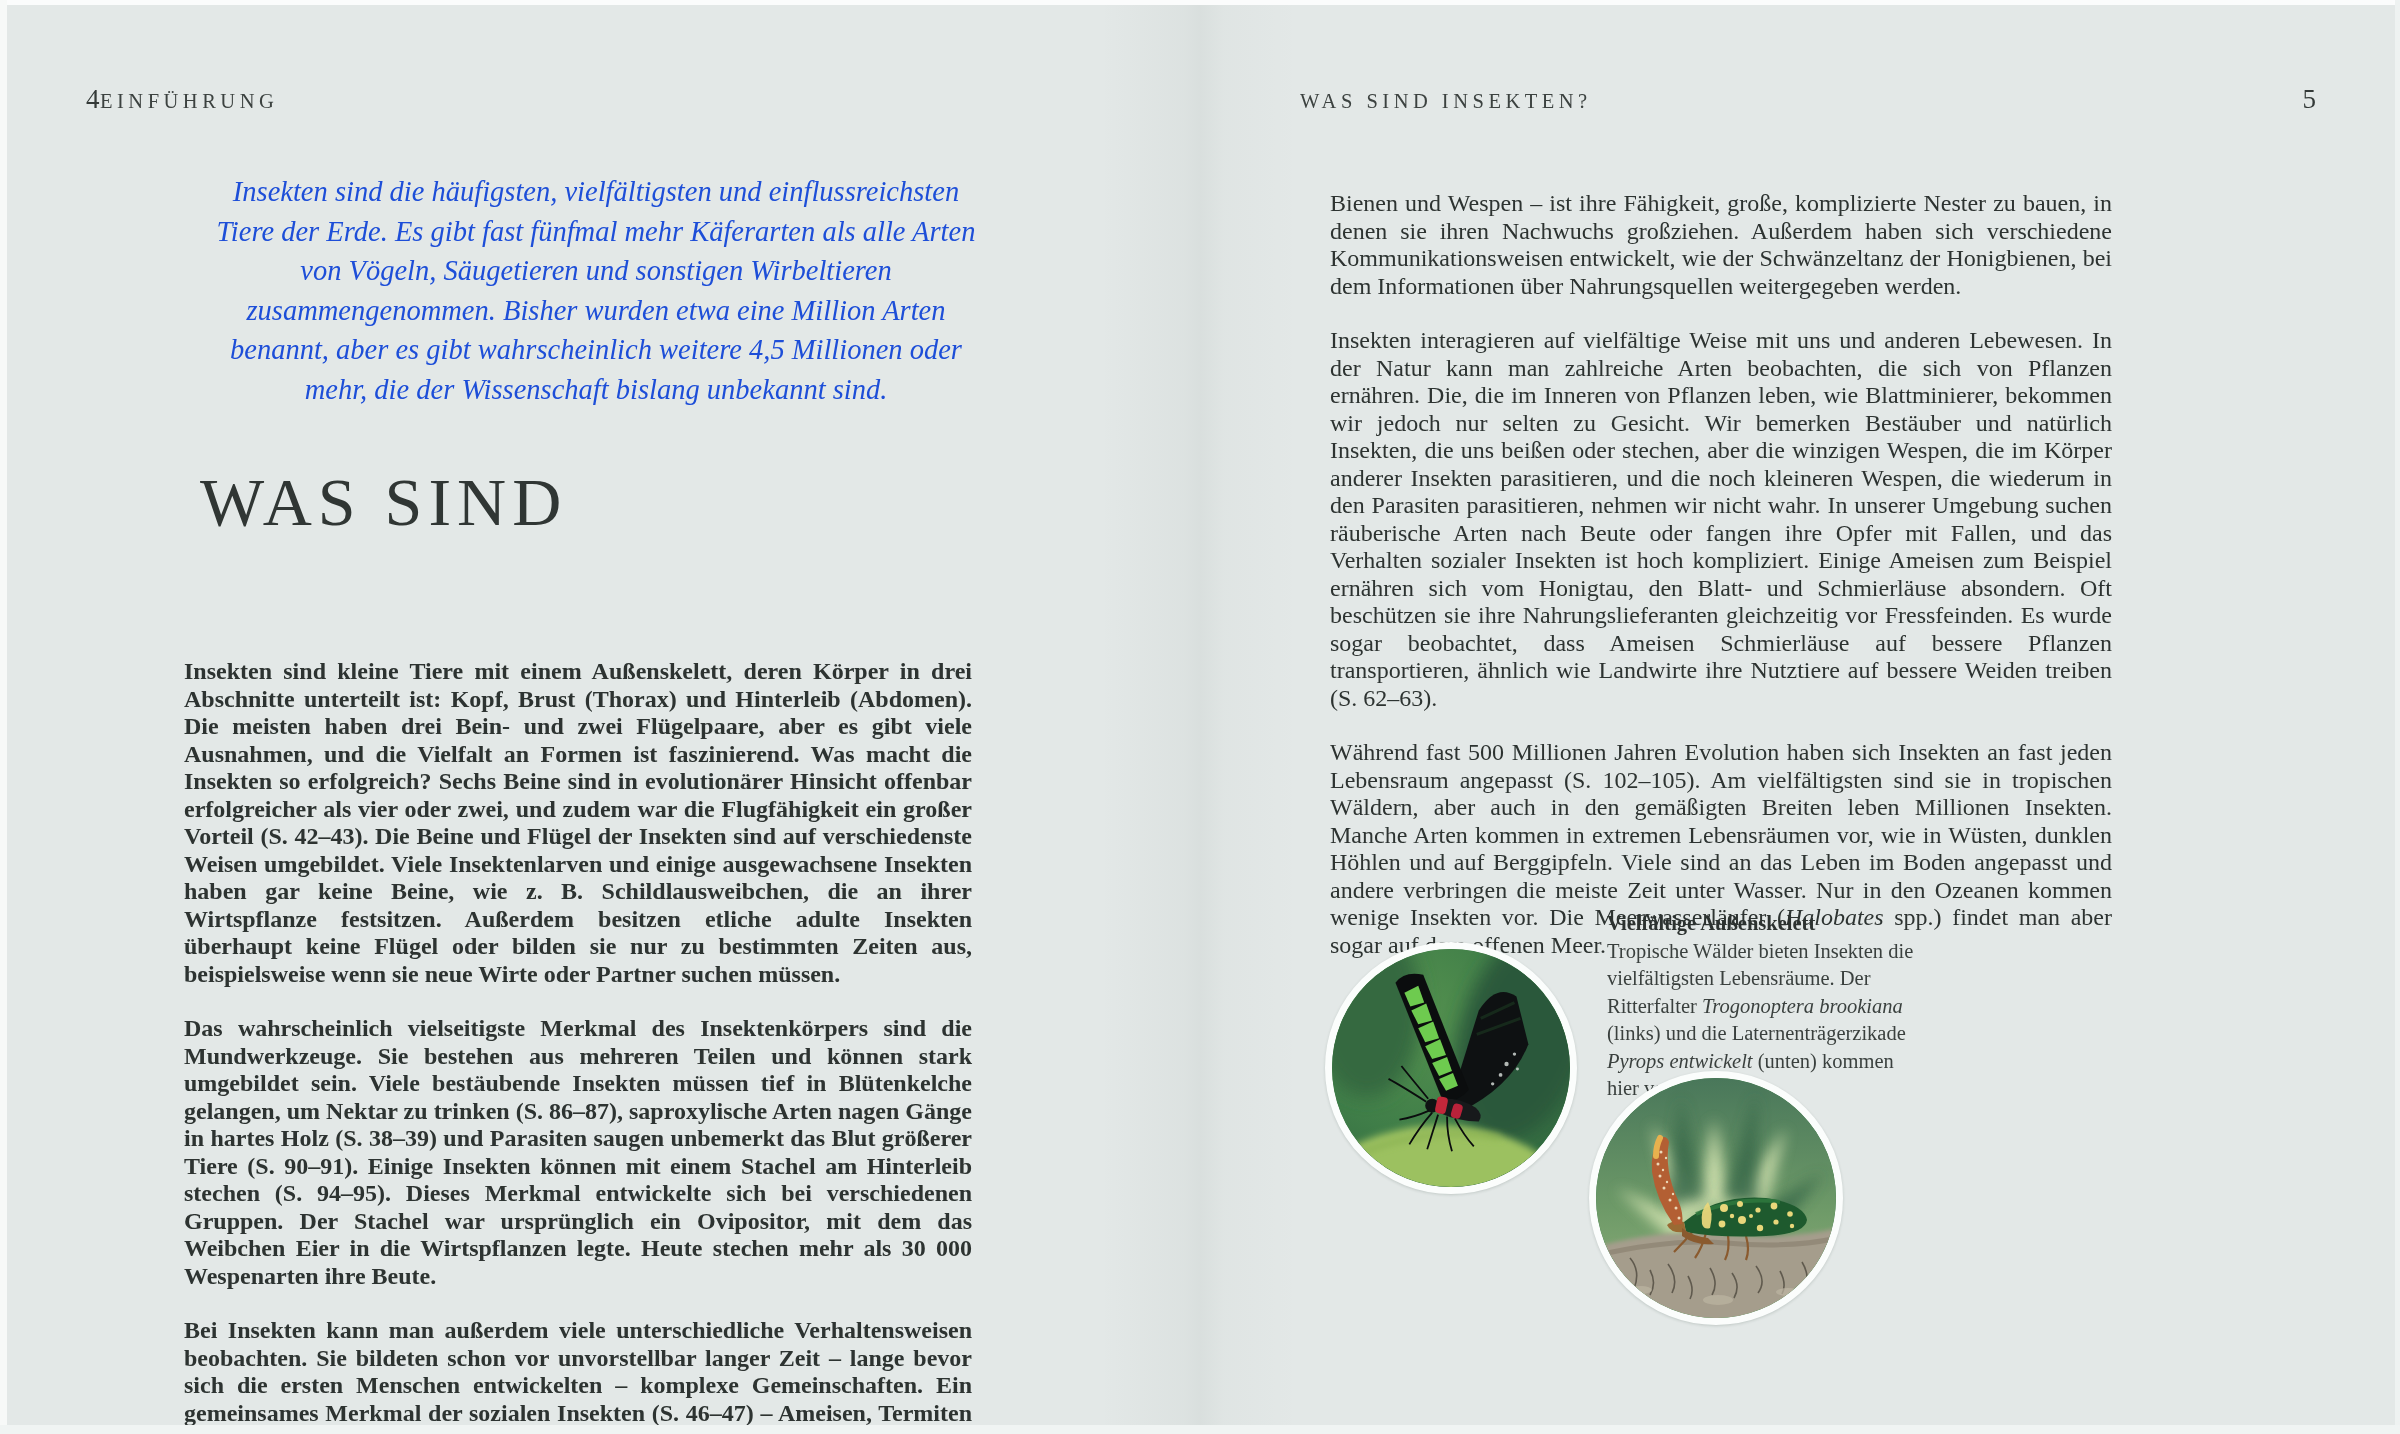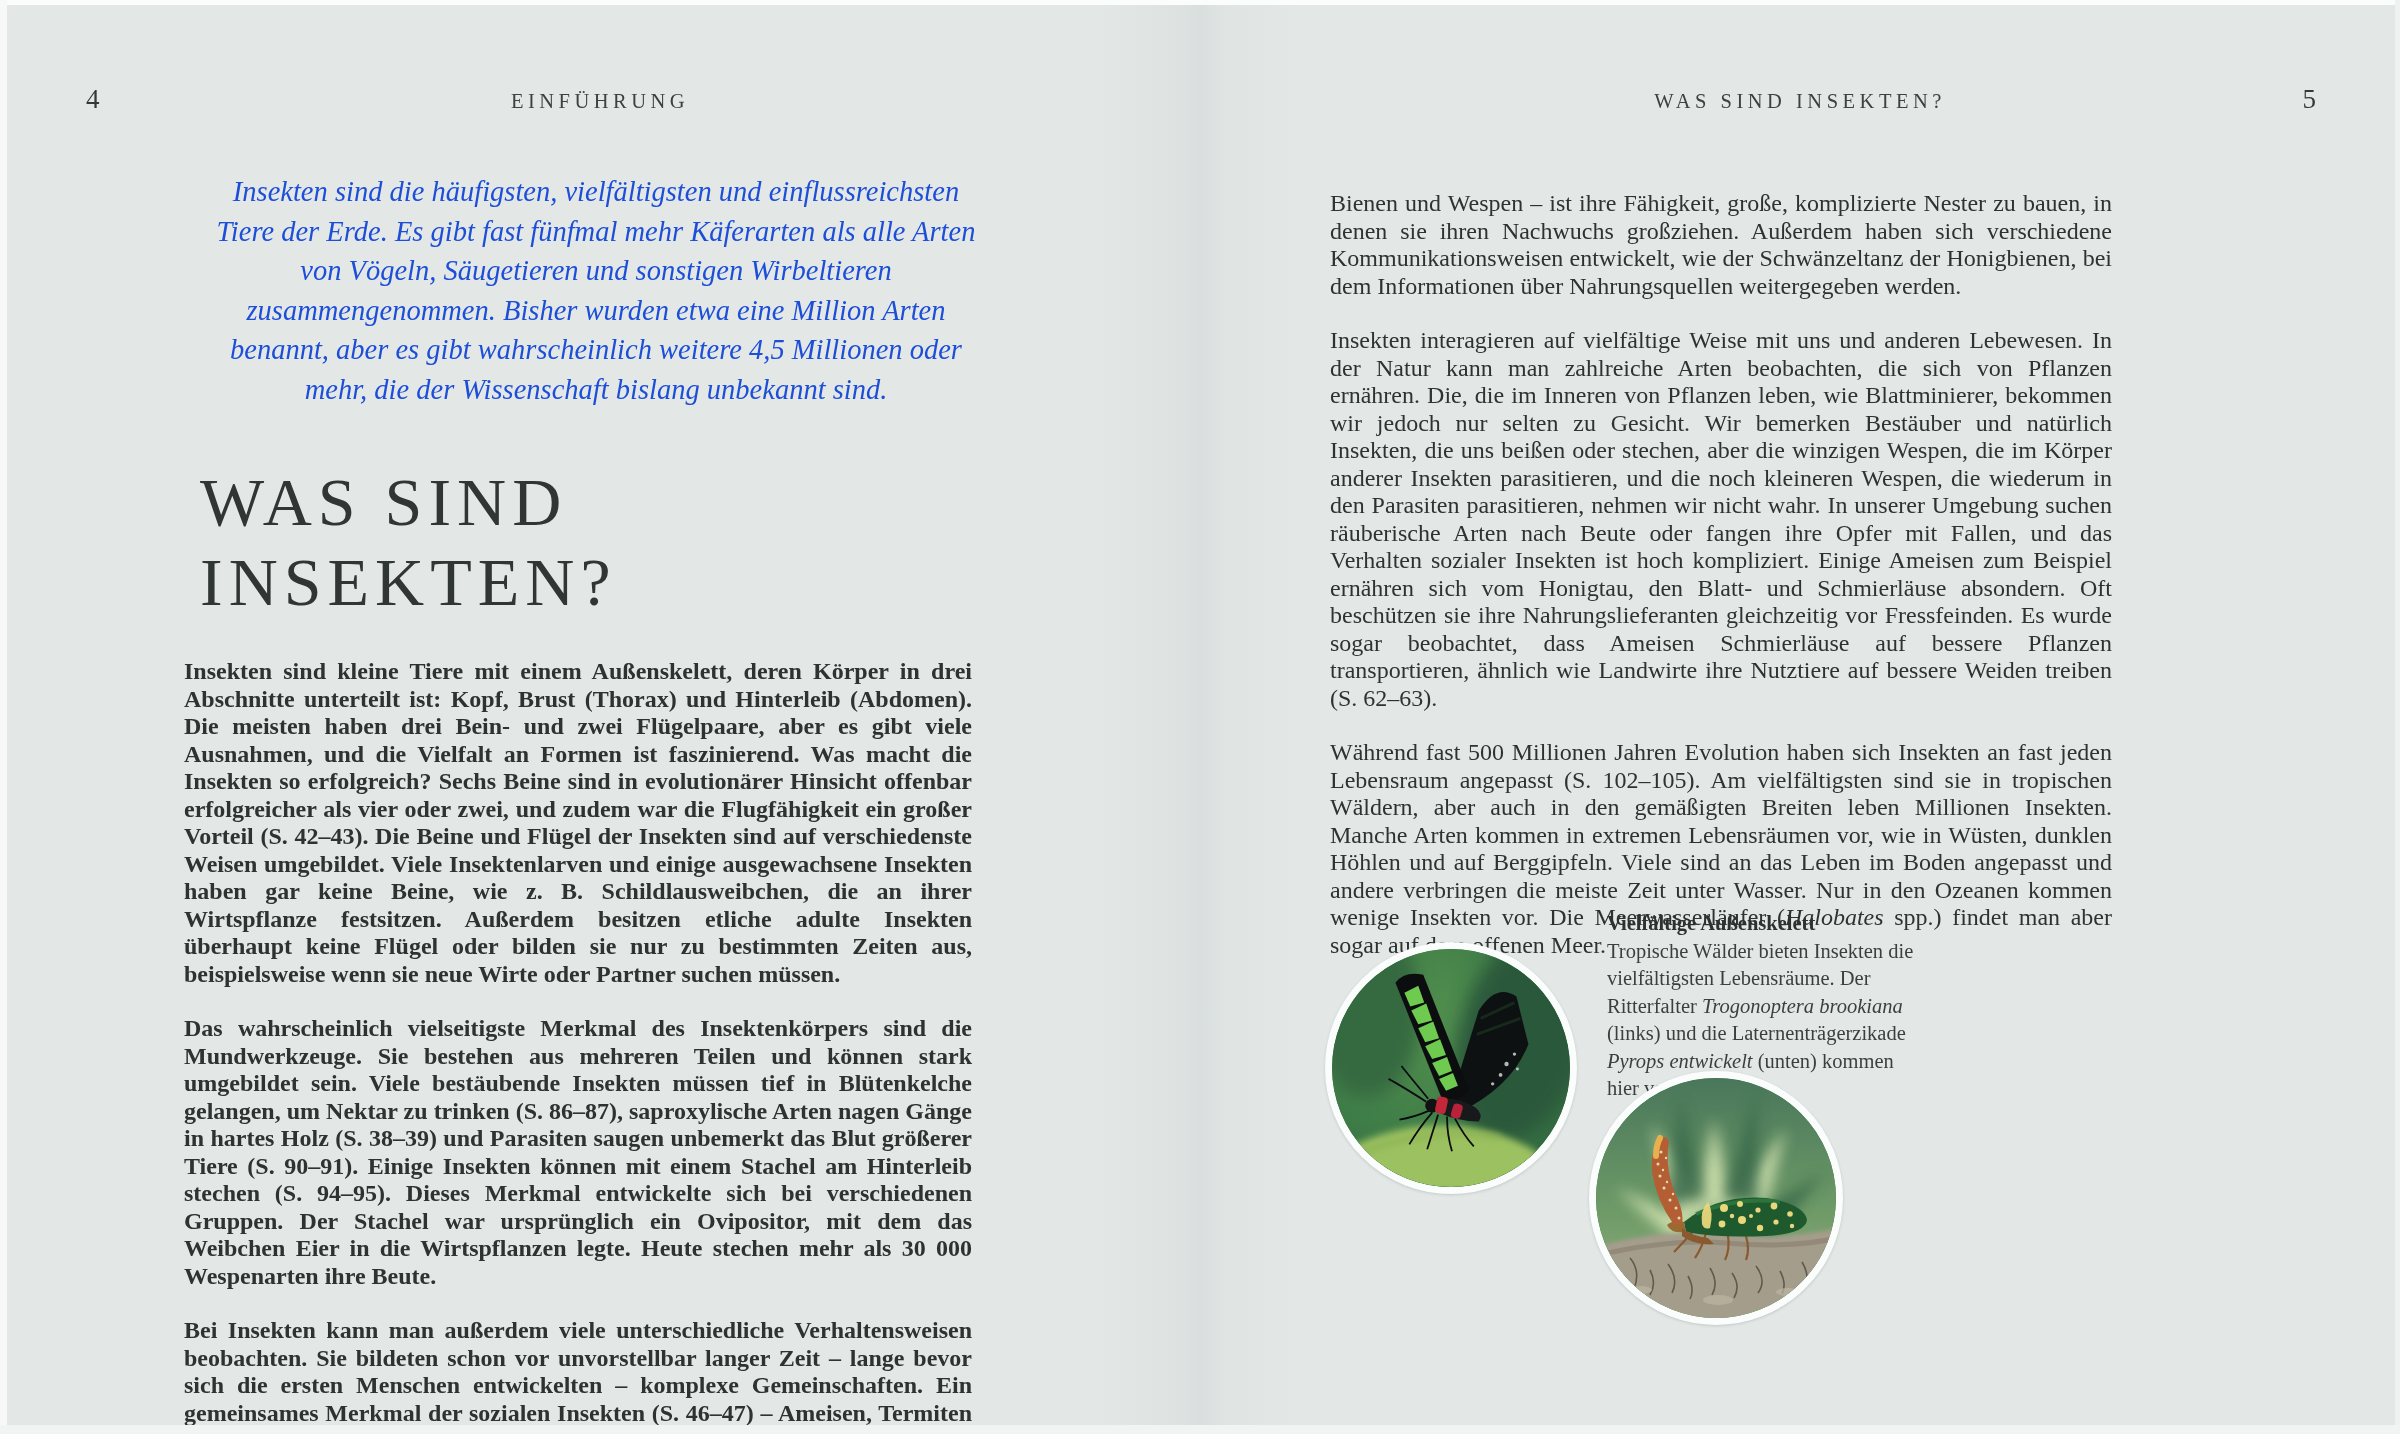--- a/index.html
+++ b/index.html
@@ -26,21 +26,21 @@
   .pagenum{
     position:absolute;top:84px;
     font-size:27px;color:#343a38;
   }
   .pagenum-left{left:86px;}
   .pagenum-right{left:2266px;width:50px;text-align:right;}
 
   .runhead{
     position:absolute;top:90px;
     font-size:20.5px;letter-spacing:4.5px;
-    color:#3c4240;text-align:center;
+    color:#3c4240;
   }
   .runhead-left{left:100px;width:1000px;}
   .runhead-right{left:1300px;width:1000px;}
 
   .intro{
     position:absolute;left:205px;top:172px;width:782px;
     font-style:italic;font-size:28.5px;line-height:39.5px;
     text-align:center;color:#1d4ed8;
   }
 
@@ -86,21 +86,20 @@
   <div class="spine"></div>
 
   <div>
     <div class="pagenum pagenum-left">4</div>
     <div class="runhead runhead-left">EINFÜHRUNG</div>
 
     <div class="intro">Insekten sind die häufigsten, vielfältigsten und einflussreichsten Tiere der Erde. Es gibt fast fünfmal mehr Käferarten als alle Arten von Vögeln, Säugetieren und sonstigen Wirbeltieren zusammengenommen. Bisher wurden etwa eine Million Arten benannt, aber es gibt wahrscheinlich weitere 4,5 Millionen oder mehr, die der Wissenschaft bislang unbekannt sind.</div>
 
     <h1 class="chapter-title">
       <div class="title-line">WAS SIND</div>
-      <div class="title-line">INSEKTEN?</div>
     </h1>
 
     <div class="body-col body-left">
       <p>Insekten sind kleine Tiere mit einem Außenskelett, deren Körper in drei Abschnitte unterteilt ist: Kopf, Brust (Thorax) und Hinterleib (Abdomen). Die meisten haben drei Bein- und zwei Flügelpaare, aber es gibt viele Ausnahmen, und die Vielfalt an Formen ist faszinierend. Was macht die Insekten so erfolgreich? Sechs Beine sind in evolutionärer Hinsicht offenbar erfolgreicher als vier oder zwei, und zudem war die Flugfähigkeit ein großer Vorteil (S. 42–43). Die Beine und Flügel der Insekten sind auf verschiedenste Weisen umgebildet. Viele Insektenlarven und einige ausgewachsene Insekten haben gar keine Beine, wie z. B. Schildlausweibchen, die an ihrer Wirtspflanze festsitzen. Außerdem besitzen etliche adulte Insekten überhaupt keine Flügel oder bilden sie nur zu bestimmten Zeiten aus, beispielsweise wenn sie neue Wirte oder Partner suchen müssen.</p>
       <p>Das wahrscheinlich vielseitigste Merkmal des Insektenkörpers sind die Mundwerkzeuge. Sie bestehen aus mehreren Teilen und können stark umgebildet sein. Viele bestäubende Insekten müssen tief in Blütenkelche gelangen, um Nektar zu trinken (S. 86–87), saproxylische Arten nagen Gänge in hartes Holz (S. 38–39) und Parasiten saugen unbemerkt das Blut größerer Tiere (S. 90–91). Einige Insekten können mit einem Stachel am Hinterleib stechen (S. 94–95). Dieses Merkmal entwickelte sich bei verschiedenen Gruppen. Der Stachel war ursprünglich ein Ovipositor, mit dem das Weibchen Eier in die Wirtspflanzen legte. Heute stechen mehr als 30 000 Wespenarten ihre Beute.</p>
       <p>Bei Insekten kann man außerdem viele unterschiedliche Verhaltensweisen beobachten. Sie bildeten schon vor unvorstellbar langer Zeit – lange bevor sich die ersten Menschen entwickelten – komplexe Gemeinschaften. Ein gemeinsames Merkmal der sozialen Insekten (S. 46–47) – Ameisen, Termiten sowie soziale</p>
     </div>
   </div>
 
   <div>

